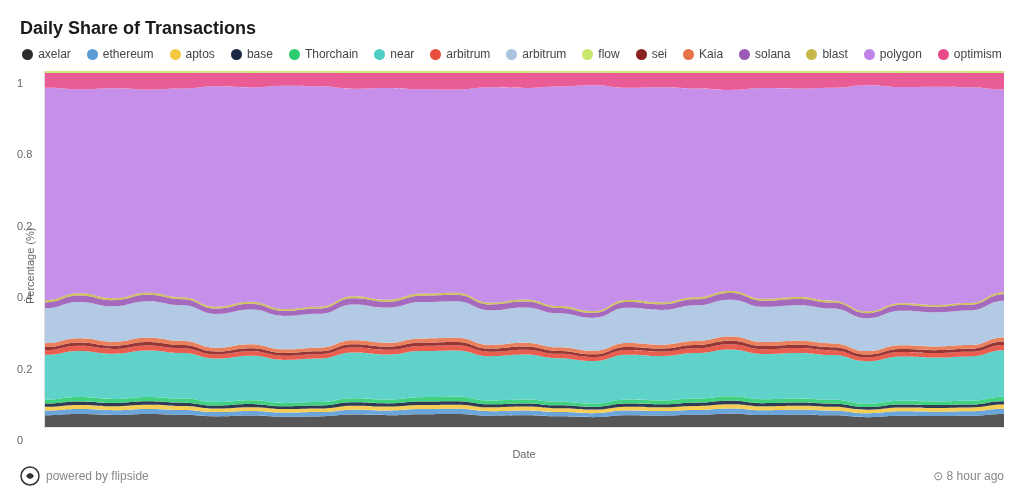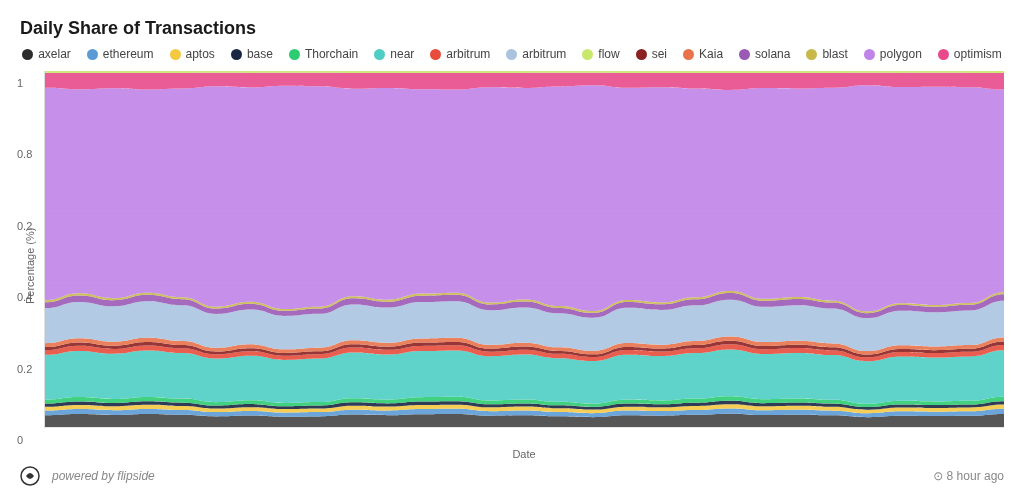--- a/index.html
+++ b/index.html
@@ -129,22 +129,21 @@
       display: flex;
       justify-content: space-between;
       align-items: center;
       margin-top: 6px;
       font-size: 12px;
       color: #888;
     }
     .footer-left {
       display: flex;
       align-items: center;
-      gap: 12px;
-      font-style: italic;
+      gap: 6px;
     }
     .x-axis-title {
       text-align: center;
       font-size: 11px;
       color: #666;
       margin-top: 20px;
     }
   </style>
 </head>
 <body>

